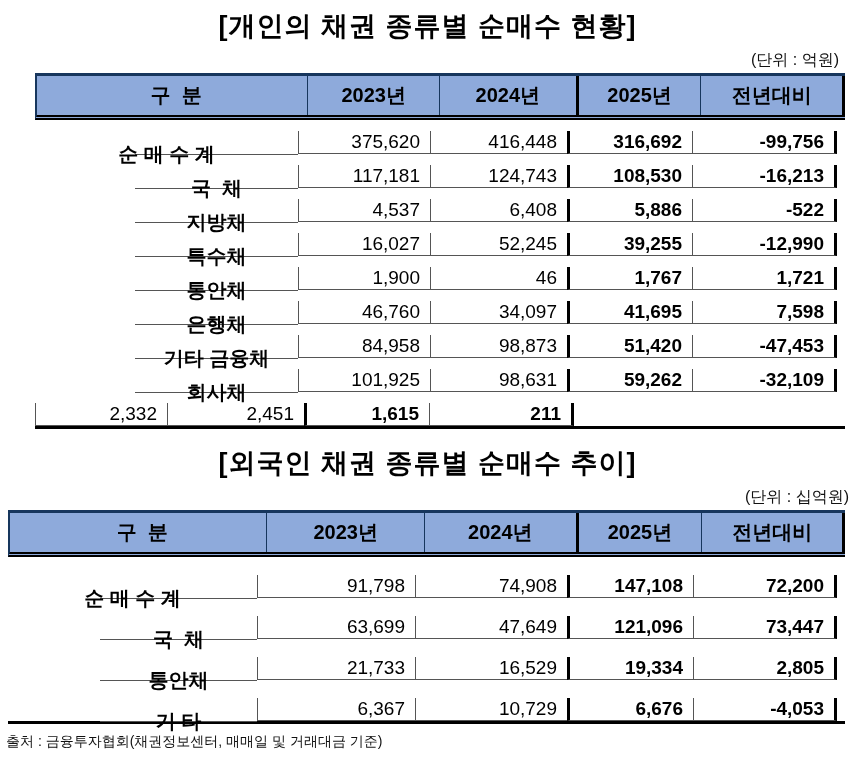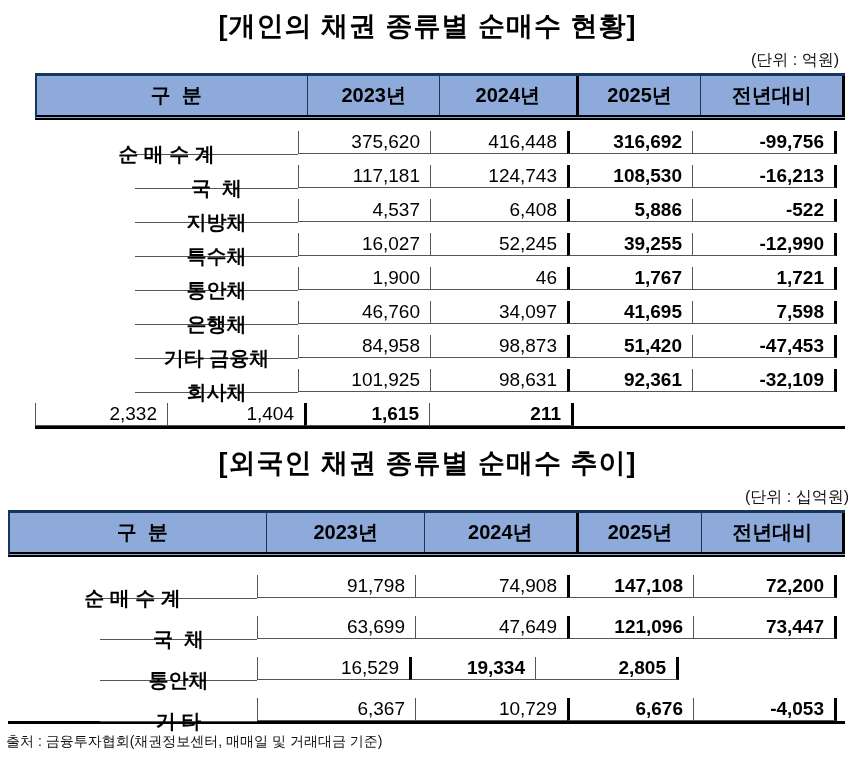--- a/index.html
+++ b/index.html
@@ -151,26 +151,26 @@
         <div class="ncell w2025">51,420</div>
         <div class="ncell wyoy">-47,453</div>
       </div>
       <div class="drow sub">
         <div class="cell-label-area">
           <div class="label-border"></div>
           <span class="label-span">회사채</span>
         </div>
         <div class="ncell w2023">101,925</div>
         <div class="ncell w2024">98,631</div>
-        <div class="ncell w2025">92,361</div>
+        <div class="ncell w2025">59,262</div>
         <div class="ncell wyoy">-32,109</div>
       </div>
       <div class="drow sub">
         <div class="ncell w2023">2,332</div>
-        <div class="ncell w2024">1,404</div>
+        <div class="ncell w2024">2,451</div>
         <div class="ncell w2025">1,615</div>
         <div class="ncell wyoy">211</div>
       </div>
     </div>
 
   <div class="section-title title-2">[외국인 채권 종류별 순매수 추이]</div>
   <div class="unit unit-2">(단위 : 십억원)</div>
   <div class="ktable t2" id="table-t2" style="--hdr-bg: #8EAADB;">
       <div class="hrow">
         <div class="hcell w-label hlabel">구&nbsp;&nbsp;분</div>
@@ -197,20 +197,21 @@
         <div class="ncell w2023">63,699</div>
         <div class="ncell w2024">47,649</div>
         <div class="ncell w2025">121,096</div>
         <div class="ncell wyoy">73,447</div>
       </div>
       <div class="drow sub">
         <div class="cell-label-area">
           <div class="label-border"></div>
           <span class="label-span">통안채</span>
         </div>
+        <div class="ncell w2023">21,733</div>
         <div class="ncell w2024">16,529</div>
         <div class="ncell w2025">19,334</div>
         <div class="ncell wyoy">2,805</div>
       </div>
       <div class="drow sub">
         <div class="cell-label-area">
           <div class="label-border"></div>
           <span class="label-span">기&nbsp;타</span>
         </div>
         <div class="ncell w2023">6,367</div>

